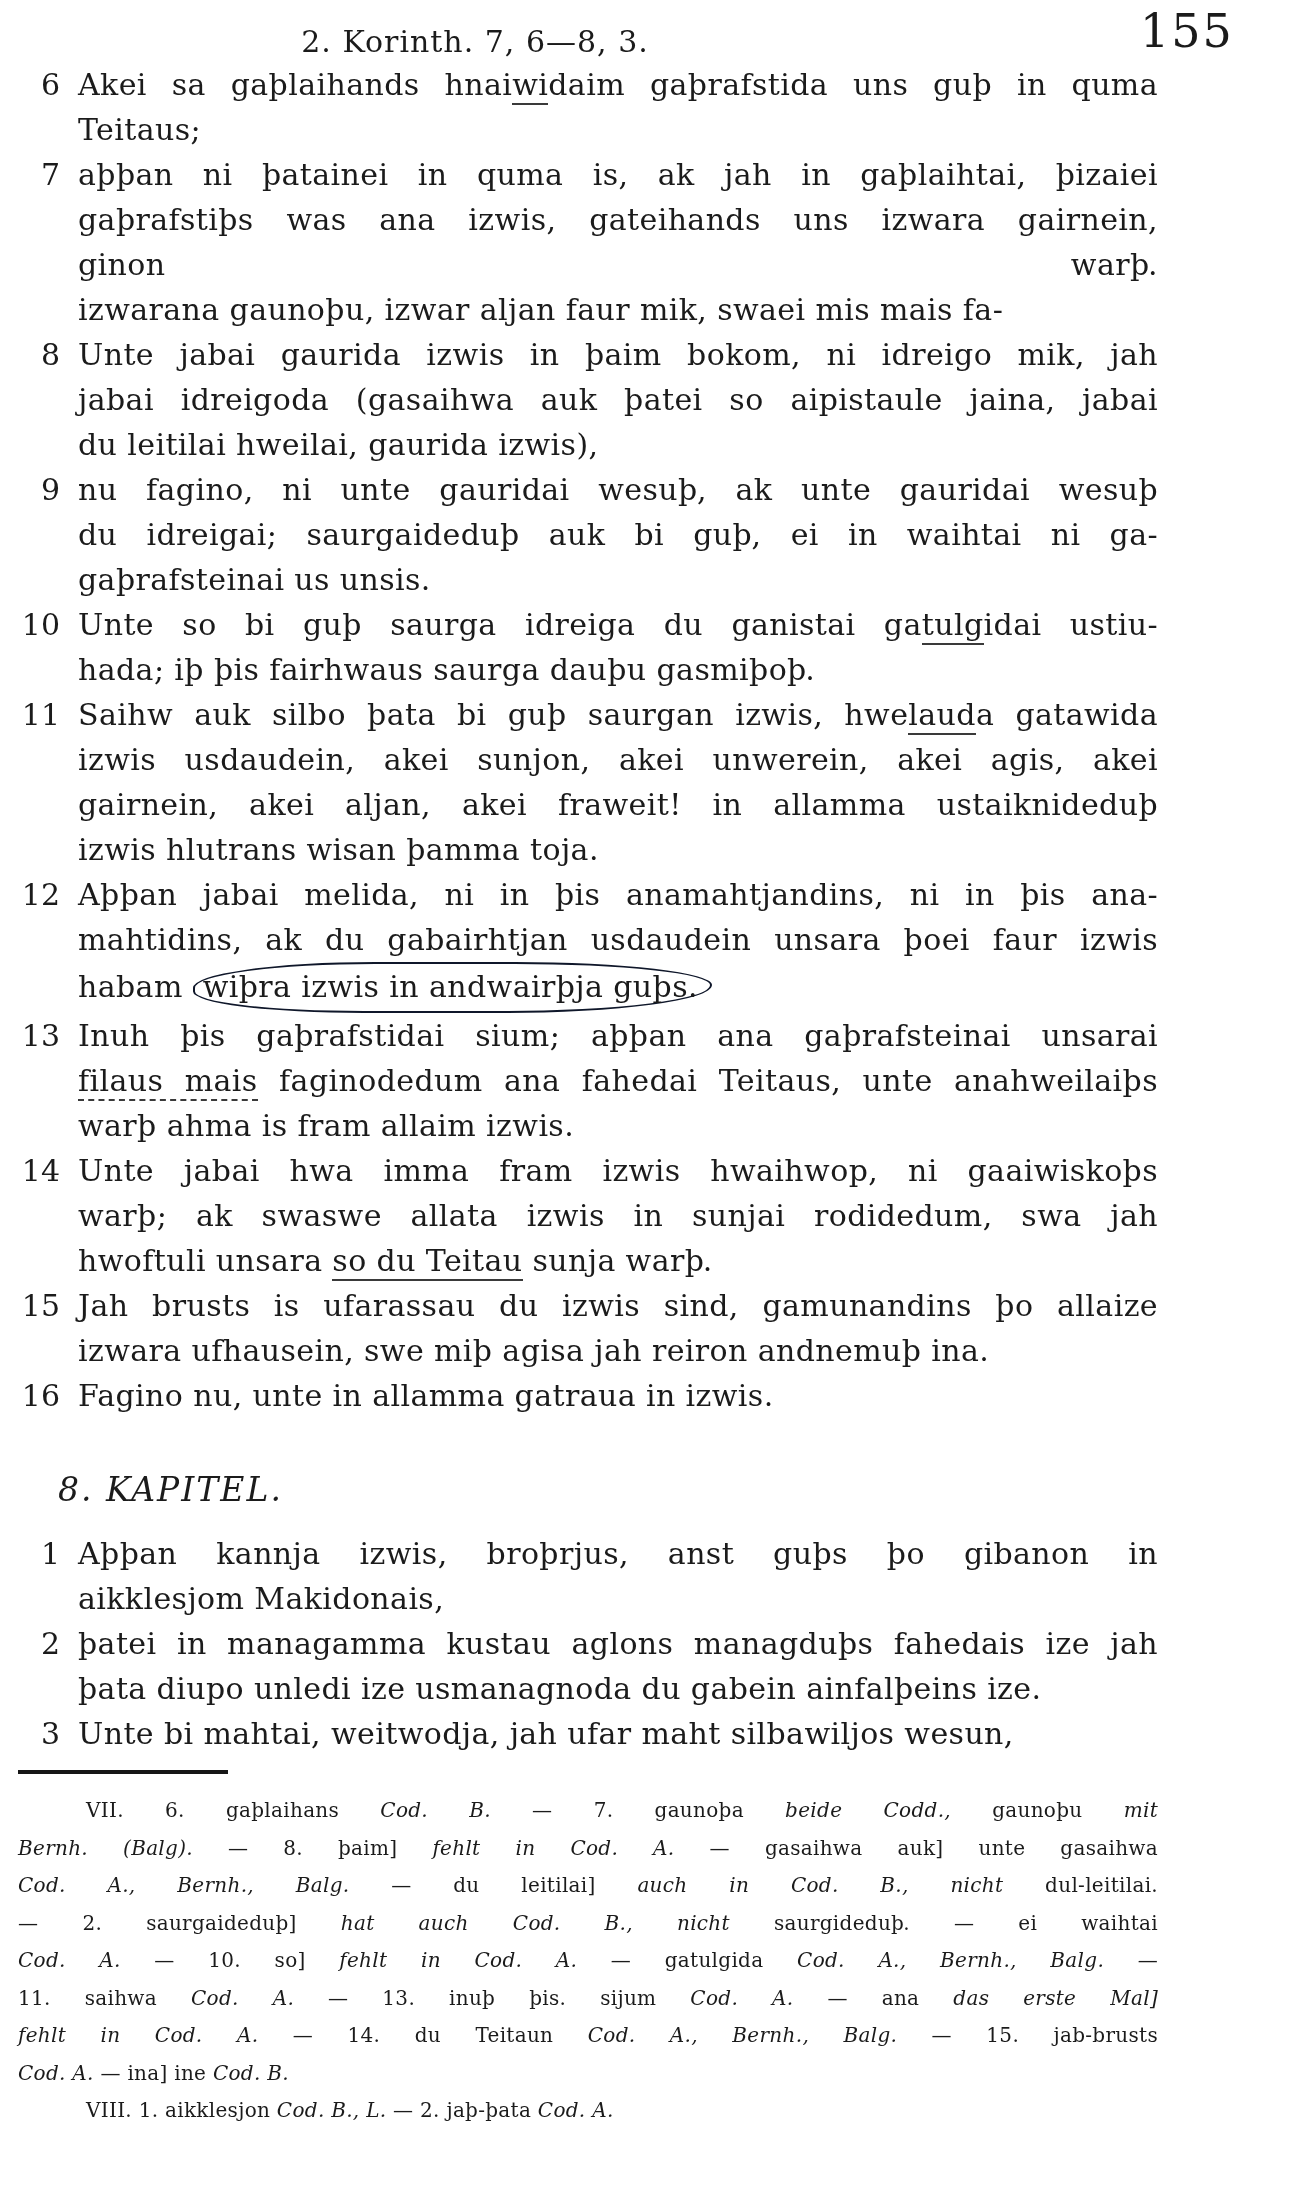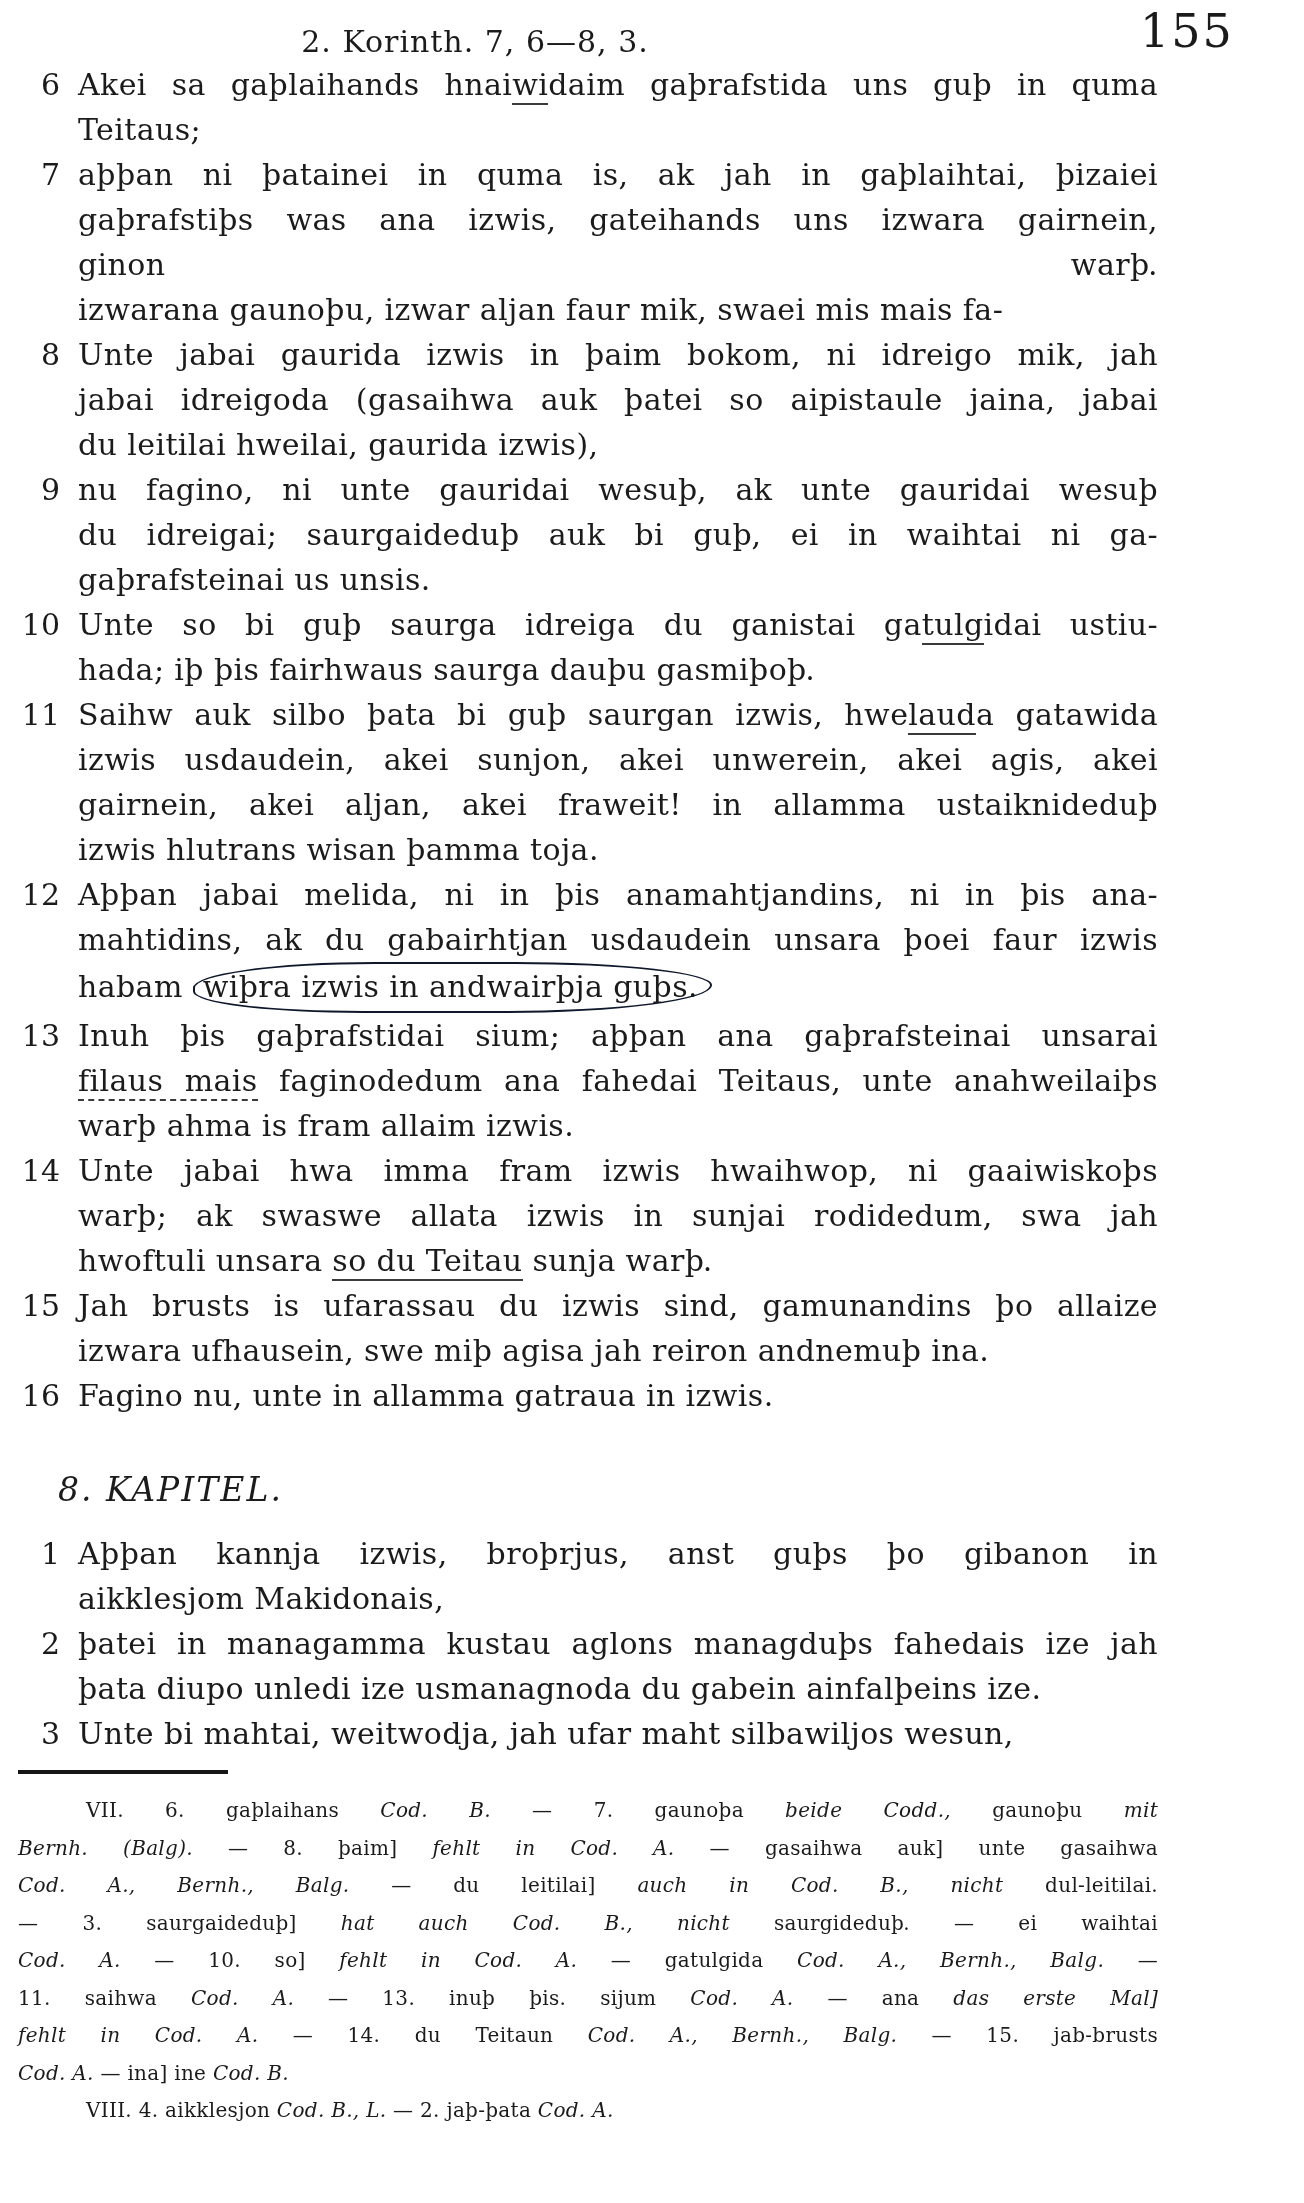--- a/index.html
+++ b/index.html
@@ -141,28 +141,28 @@
         </div>
       </div>
 
     <div class="apparatus">
       <div class="fn-rule"></div>
       <div>
           <div class="fn-para">
             <div class="fn-line fn-first"><span class="">VII. 6. gaþlaihans </span><span class="it">Cod. B.</span><span class=""> — 7. gaunoþa </span><span class="it">beide Codd.,</span><span class=""> gaunoþu </span><span class="it">mit</span></div>
             <div class="fn-line"><span class="it">Bernh. (Balg).</span><span class=""> — 8. þaim] </span><span class="it">fehlt in Cod. A.</span><span class=""> — gasaihwa auk] unte gasaihwa</span></div>
             <div class="fn-line"><span class="it">Cod. A., Bernh., Balg.</span><span class=""> — du leitilai] </span><span class="it">auch in Cod. B., nicht</span><span class=""> dul-leitilai.</span></div>
-            <div class="fn-line"><span class="">— 3. saurgaideduþ] </span><span class="it">hat auch Cod. B., nicht</span><span class=""> saurgideduþ. — ei waihtai</span></div>
+            <div class="fn-line"><span class="">— 2. saurgaideduþ] </span><span class="it">hat auch Cod. B., nicht</span><span class=""> saurgideduþ. — ei waihtai</span></div>
             <div class="fn-line"><span class="it">Cod. A.</span><span class=""> — 10. so] </span><span class="it">fehlt in Cod. A.</span><span class=""> — gatulgida </span><span class="it">Cod. A., Bernh., Balg.</span><span class=""> —</span></div>
             <div class="fn-line"><span class="">11. saihwa </span><span class="it">Cod. A.</span><span class=""> — 13. inuþ þis. sijum </span><span class="it">Cod. A.</span><span class=""> — ana </span><span class="it">das erste Mal]</span></div>
             <div class="fn-line"><span class="it">fehlt in Cod. A.</span><span class=""> — 14. du Teitaun </span><span class="it">Cod. A., Bernh., Balg.</span><span class=""> — 15. jab-brusts</span></div>
             <div class="fn-line"><span class="it">Cod. A.</span><span class=""> — ina] ine </span><span class="it">Cod. B.</span></div>
           </div>
           <div class="fn-para">
-            <div class="fn-line fn-first"><span class="">VIII. 4. aikklesjon </span><span class="it">Cod. B., L.</span><span class=""> — 2. jaþ-þata </span><span class="it">Cod. A.</span></div>
+            <div class="fn-line fn-first"><span class="">VIII. 1. aikklesjon </span><span class="it">Cod. B., L.</span><span class=""> — 2. jaþ-þata </span><span class="it">Cod. A.</span></div>
           </div>
         </div>
     </div>
   </div>
 
   
   <svg width="0" height="0" aria-hidden="true">
     <defs>
       <path id="sq1" d="M2 9 C6 3 10 12 15 7 C19 3 23 12 28 7 C32 3 37 12 42 8 C46 4 50 11 55 7 C59 3 64 12 69 8 C73 4 78 11 83 7 C87 4 92 11 97 6"></path>
       <path id="sq2" d="M2 9 C5 2 9 12 13 7 C15 4 14 11 18 9 C22 7 24 3 28 8 C32 12 35 4 39 7 C43 10 46 3 51 7 C55 11 58 4 62 8 C66 11 70 3 75 7 C79 10 83 4 88 8 C92 11 95 5 98 7"></path>

